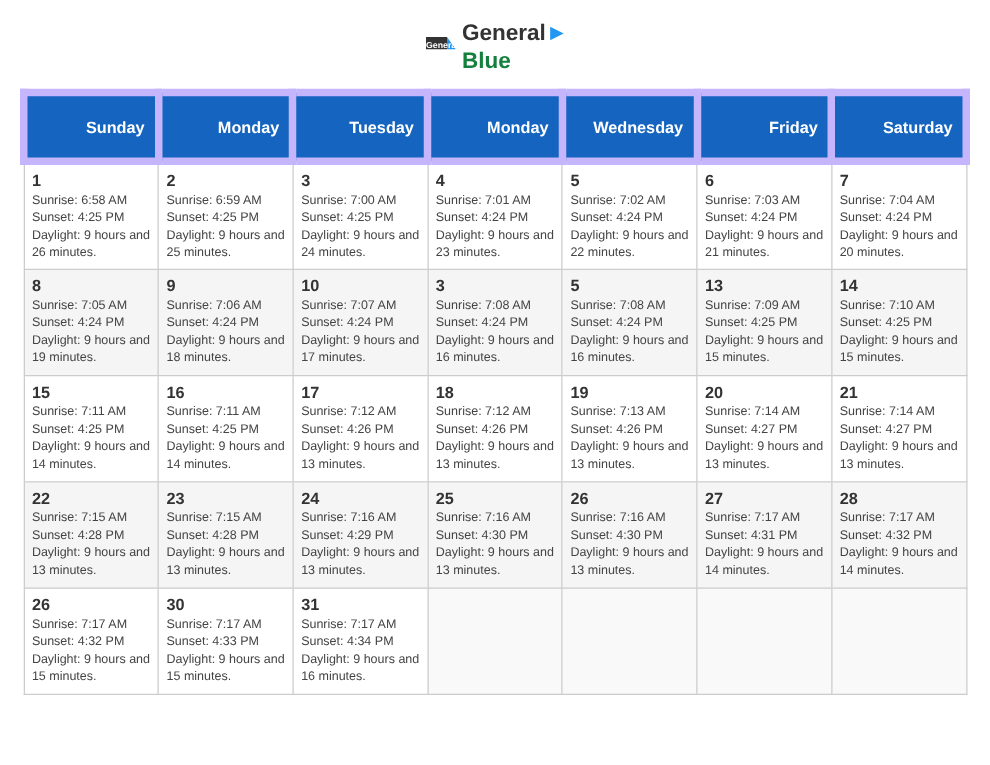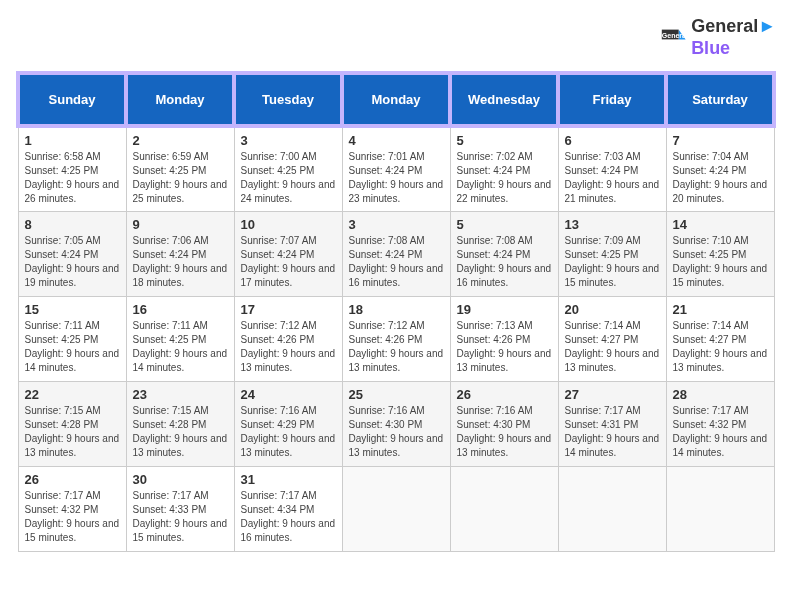--- a/index.html
+++ b/index.html
@@ -5,21 +5,21 @@
     * { box-sizing: border-box; margin: 0; padding: 0; }
     body {
       font-family: Arial, sans-serif;
       background: #fff;
       width: 792px;
       min-height: 612px;
       padding: 16px;
     }
     .header {
       display: flex;
-      justify-content: flex-end;
+      justify-content: center;
       align-items: flex-start;
       margin-bottom: 12px;
     }
     .logo {
       display: flex;
       align-items: center;
     }
     .logo-text {
       font-size: 18px;
       font-weight: bold;
@@ -48,25 +48,25 @@
       color: #555;
     }
     table {
       width: 100%;
       border-collapse: collapse;
       font-size: 11px;
     }
     th {
       background-color: #1565C0;
       color: #fff;
-      text-align: center;
+      text-align: right;
       padding: 17px 8px;
       font-size: 13px;
       font-weight: bold;
-      border: 4px solid #c4b5fd;
+      border: 6px solid #c4b5fd;
     }
     td {
       vertical-align: top;
       border: 1px solid #ccc;
       padding: 5px 6px;
       width: 14.28%;
       height: 85px;
       background: #fff;
     }
     tr:nth-child(even) td {
@@ -94,21 +94,21 @@
 <div class="header">
   <div class="logo">
     <svg class="logo-icon" viewBox="0 0 40 40">
       <rect x="0" y="0" width="40" height="40" fill="white"></rect>
       <polygon points="28,8 38,22 28,22" fill="#2196F3"></polygon>
       <rect x="4" y="8" width="24" height="14" fill="#333"></rect>
       <text x="4" y="20" font-size="10" fill="white" font-family="Arial" font-weight="bold">General</text>
     </svg>
     <div>
       <div class="logo-text">
-        General<span>►</span><br><span style="color:#8b5cf6">Blue</span>
+        General<span>►</span><br><span style="color:#15803d">Blue</span>
       </div>
     </div>
   </div>
   <div class="title-block">
     <div class="month-title"></div>
     <div class="location"></div>
   </div>
 </div>
 
 <table>

